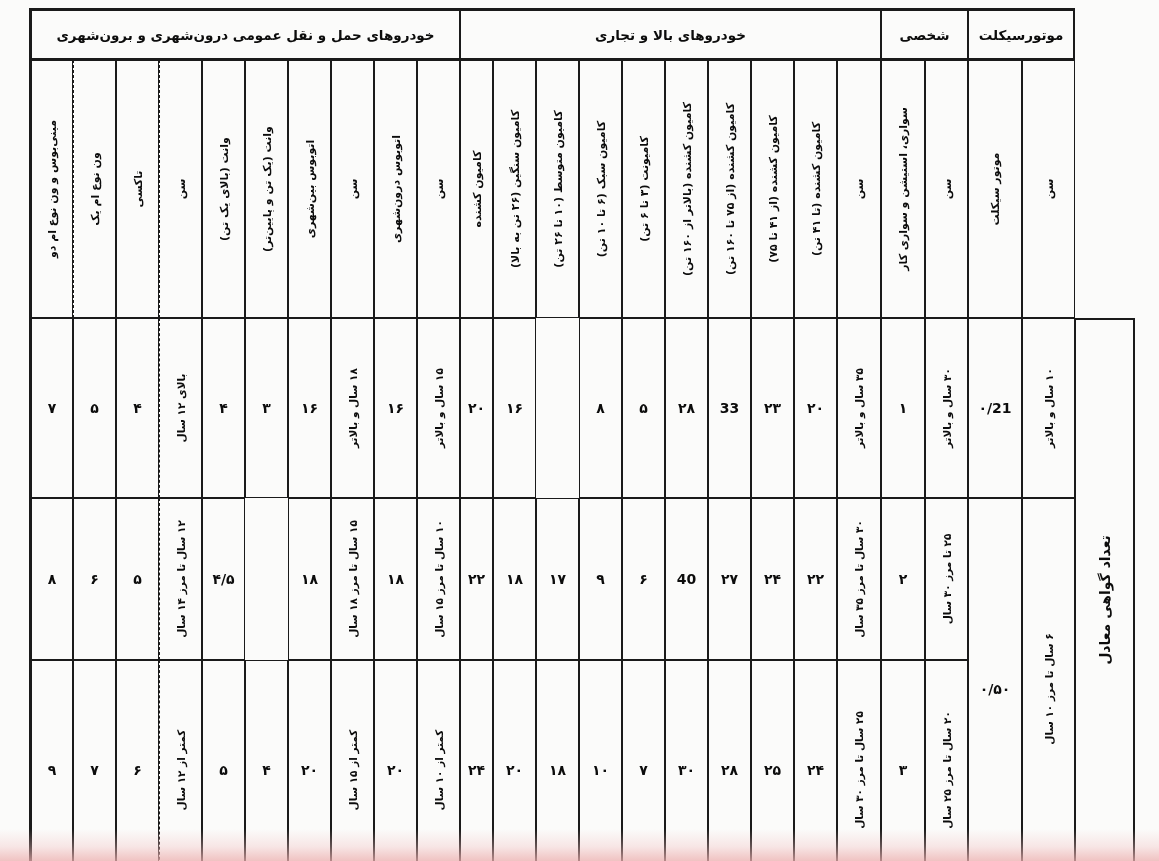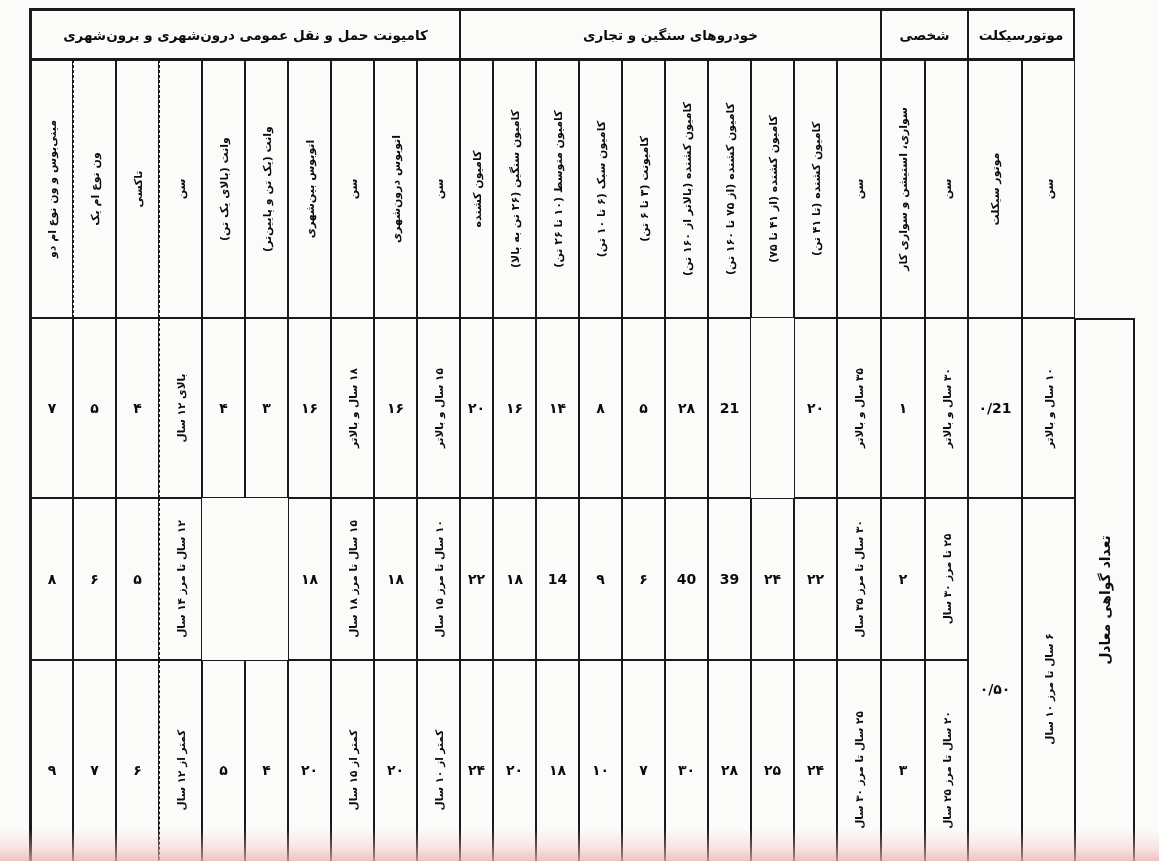--- a/index.html
+++ b/index.html
@@ -34,24 +34,24 @@
 <div class="screen">
   <div class="grid">
 
     <div class="c sec" style="grid-area:1/4/2/6">
         <span>شخصی</span>
       </div>
     <div class="c sec br" style="grid-area:1/2/2/4">
         <span>موتورسیکلت</span>
       </div>
     <div class="c sec" style="grid-area:1/6/2/16">
-        <span>خودروهای سنگین و تجاری</span>
+        <span>خودروهای بالا و تجاری</span>
       </div>
     <div class="c sec bl" style="grid-area:1/16/2/26">
-        <span>کامیونت حمل و نقل عمومی درون‌شهری و برون‌شهری</span>
+        <span>خودروهای حمل و نقل عمومی درون‌شهری و برون‌شهری</span>
       </div>
 
     <div class="c vh" style="grid-area:2/2/3/3">
         <span class="rot">سن</span>
       </div>
     <div class="c vh" style="grid-area:2/3/3/4">
         <span class="rot">موتور سیکلت</span>
       </div>
     <div class="c vh" style="grid-area:2/4/3/5">
         <span class="rot">سن</span>
@@ -129,25 +129,25 @@
       </div>
     <div class="c num" style="grid-area:3/3/4/4">۰/21</div>
     <div class="c vage" style="grid-area:3/4/4/5">
         <span class="rot">۳۰ سال و بالاتر</span>
       </div>
     <div class="c num" style="grid-area:3/5/4/6">۱</div>
     <div class="c vage" style="grid-area:3/6/4/7">
         <span class="rot">۳۵ سال و بالاتر</span>
       </div>
     <div class="c num" style="grid-area:3/7/4/8">۲۰</div>
-    <div class="c num" style="grid-area:3/9/4/10">21</div>
+    <div class="c num" style="grid-area:3/8/4/9">۲۳</div>
+    <div class="c num" style="grid-area:3/9/4/10">33</div>
     <div class="c num" style="grid-area:3/10/4/11">۲۸</div>
     <div class="c num" style="grid-area:3/11/4/12">۵</div>
     <div class="c num" style="grid-area:3/12/4/13">۸</div>
-    <div class="c num" style="grid-area:3/13/4/14">۱۴</div>
     <div class="c num" style="grid-area:3/14/4/15">۱۶</div>
     <div class="c num" style="grid-area:3/15/4/16">۲۰</div>
     <div class="c vage" style="grid-area:3/16/4/17">
         <span class="rot">۱۵ سال و بالاتر</span>
       </div>
     <div class="c num" style="grid-area:3/17/4/18">۱۶</div>
     <div class="c vage" style="grid-area:3/18/4/19">
         <span class="rot">۱۸ سال و بالاتر</span>
       </div>
     <div class="c num" style="grid-area:3/19/4/20">۱۶</div>
@@ -166,35 +166,36 @@
     <div class="c num" style="grid-area:4/3/6/4">۰/۵۰</div>
     <div class="c vage" style="grid-area:4/4/5/5">
         <span class="rot">۲۵ تا مرز ۳۰ سال</span>
       </div>
     <div class="c num" style="grid-area:4/5/5/6">۲</div>
     <div class="c vage" style="grid-area:4/6/5/7">
         <span class="rot">۳۰ سال تا مرز ۳۵ سال</span>
       </div>
     <div class="c num" style="grid-area:4/7/5/8">۲۲</div>
     <div class="c num" style="grid-area:4/8/5/9">۲۴</div>
-    <div class="c num" style="grid-area:4/9/5/10">39</div>
+    <div class="c num" style="grid-area:4/9/5/10">۲۷</div>
     <div class="c num" style="grid-area:4/10/5/11">40</div>
     <div class="c num" style="grid-area:4/11/5/12">۶</div>
     <div class="c num" style="grid-area:4/12/5/13">۹</div>
-    <div class="c num" style="grid-area:4/13/5/14">14</div>
+    <div class="c num" style="grid-area:4/13/5/14">۱۷</div>
     <div class="c num" style="grid-area:4/14/5/15">۱۸</div>
     <div class="c num" style="grid-area:4/15/5/16">۲۲</div>
     <div class="c vage" style="grid-area:4/16/5/17">
         <span class="rot">۱۰ سال تا مرز ۱۵ سال</span>
       </div>
     <div class="c num" style="grid-area:4/17/5/18">۱۸</div>
     <div class="c vage" style="grid-area:4/18/5/19">
         <span class="rot">۱۵ سال تا مرز ۱۸ سال</span>
       </div>
     <div class="c num" style="grid-area:4/19/5/20">۱۸</div>
+    <div class="c num" style="grid-area:4/21/5/22">۴/۵</div>
     <div class="c vage dl" style="grid-area:4/22/5/23">
         <span class="rot">۱۲ سال تا مرز ۱۴ سال</span>
       </div>
     <div class="c num" style="grid-area:4/23/5/24">۵</div>
     <div class="c num" style="grid-area:4/24/5/25">۶</div>
     <div class="c num bl" style="grid-area:4/25/5/26">۸</div>
 
     <div class="c vage" style="grid-area:5/4/6/5">
         <span class="rot">۲۰ سال تا مرز ۲۵ سال</span>
       </div>

